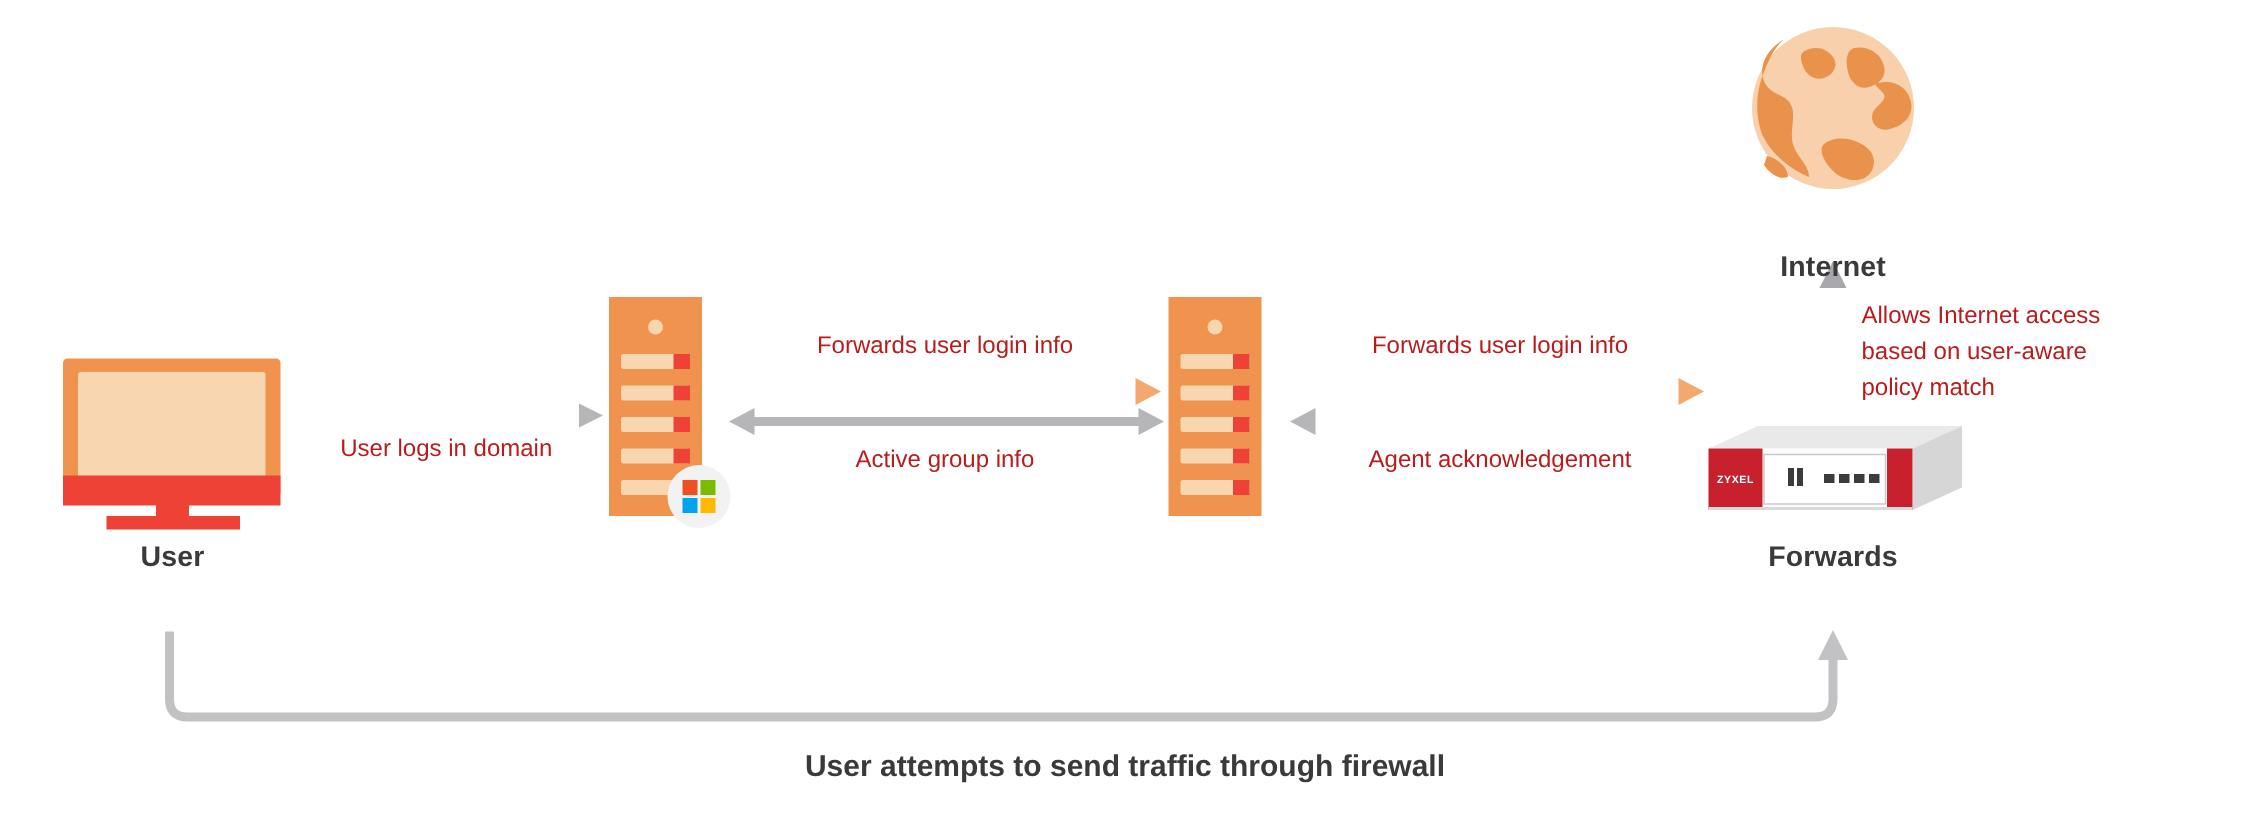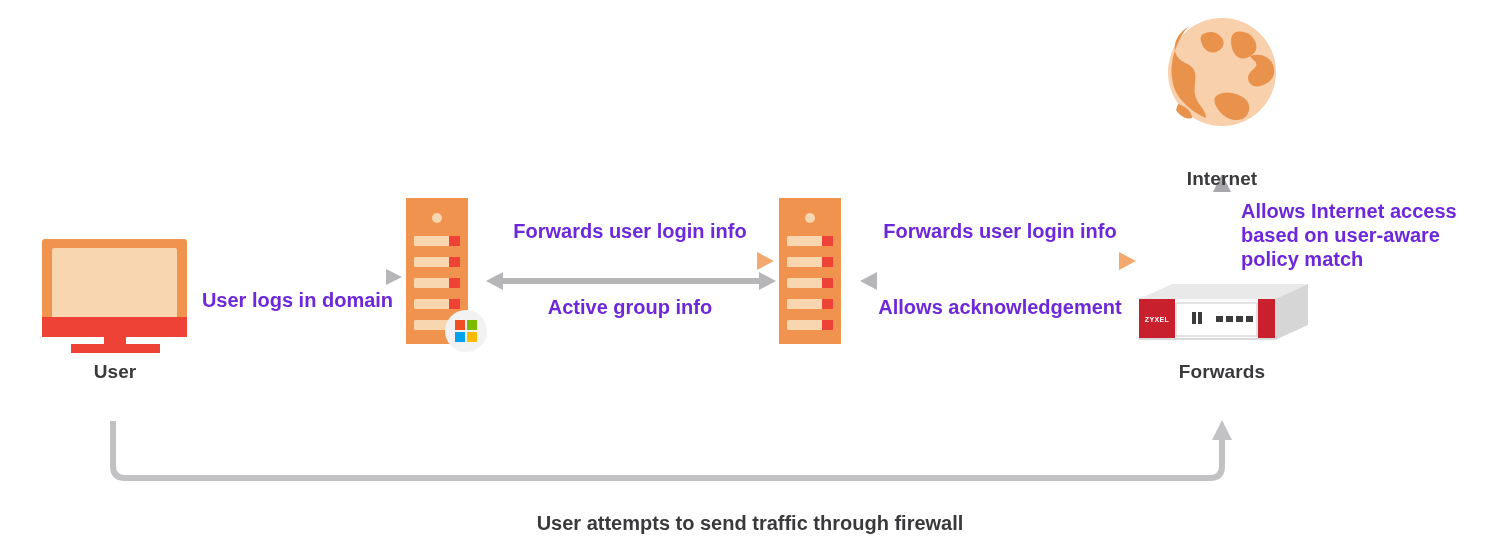--- a/index.html
+++ b/index.html
@@ -33,40 +33,39 @@
     font-size: 19px;
     color: #3a3a3c;
     text-align: center;
     letter-spacing: 0.1px;
     line-height: 24px;
     white-space: pre-line;
   }
   .flow-label {
     position: absolute;
     font-family: "Liberation Sans", sans-serif;
-    font-weight: bold;
-    font-size: 20px;
-    color: #6d28d9;
+    font-weight: normal;
+    font-size: 16px;
+    color: #b91c1c;
     text-align: center;
     line-height: 24px;
     white-space: pre-line;
   }
   .flow-label.left-align {
     text-align: left;
   }
   .caption-label {
     position: absolute;
     font-family: "Liberation Sans", sans-serif;
     font-weight: bold;
     font-size: 20px;
     color: #3a3a3c;
     text-align: center;
     width: 1500px;
     left: 0;
-    margin-top: 12px;
   }
 </style>
 </head>
 <body>
 
 <div id="diagram">
 
   <svg class="svg-layer" viewBox="0 0 1500 550">
     <defs>
       <linearGradient id="gradOrangeRight" x1="0" y1="0" x2="1" y2="0">
@@ -227,21 +226,21 @@
   <div class="node-label" style="left:1112px; top:143px; width:220px;margin-top:24px;">Internet</div>
 
   <div class="flow-label" style="left:190px; top:288px; width:215px;text-align:center;">User logs in domain</div>
 
   <div class="flow-label" style="left:490px; top:219px; width:280px;">Forwards user login info</div>
 
   <div class="flow-label" style="left:490px; top:295px; width:280px;">Active group info</div>
 
   <div class="flow-label" style="left:860px; top:219px; width:280px;">Forwards user login info</div>
 
-  <div class="flow-label" style="left:855px; top:295px; width:290px;">Allows acknowledgement</div>
+  <div class="flow-label" style="left:855px; top:295px; width:290px;">Agent acknowledgement</div>
 
   <div class="flow-label left-align" style="left:1241px; top:199px; width:250px;">Allows Internet access
 based on user-aware
 policy match</div>
 
   <div class="caption-label" style="top:500px;">User attempts to send traffic through firewall</div>
 
 </div>
 
 </body></html>

